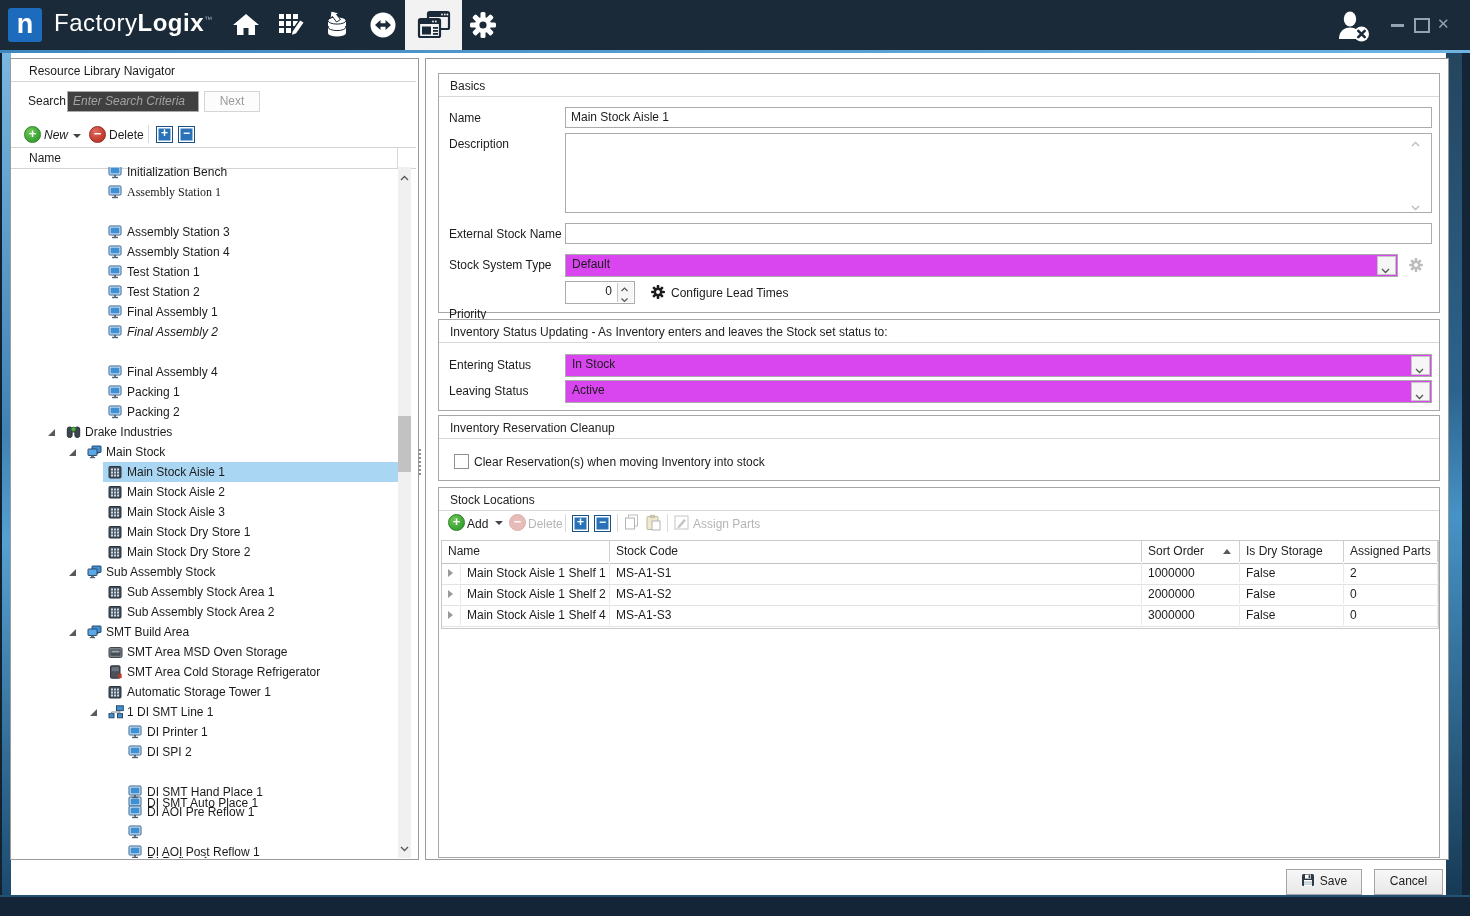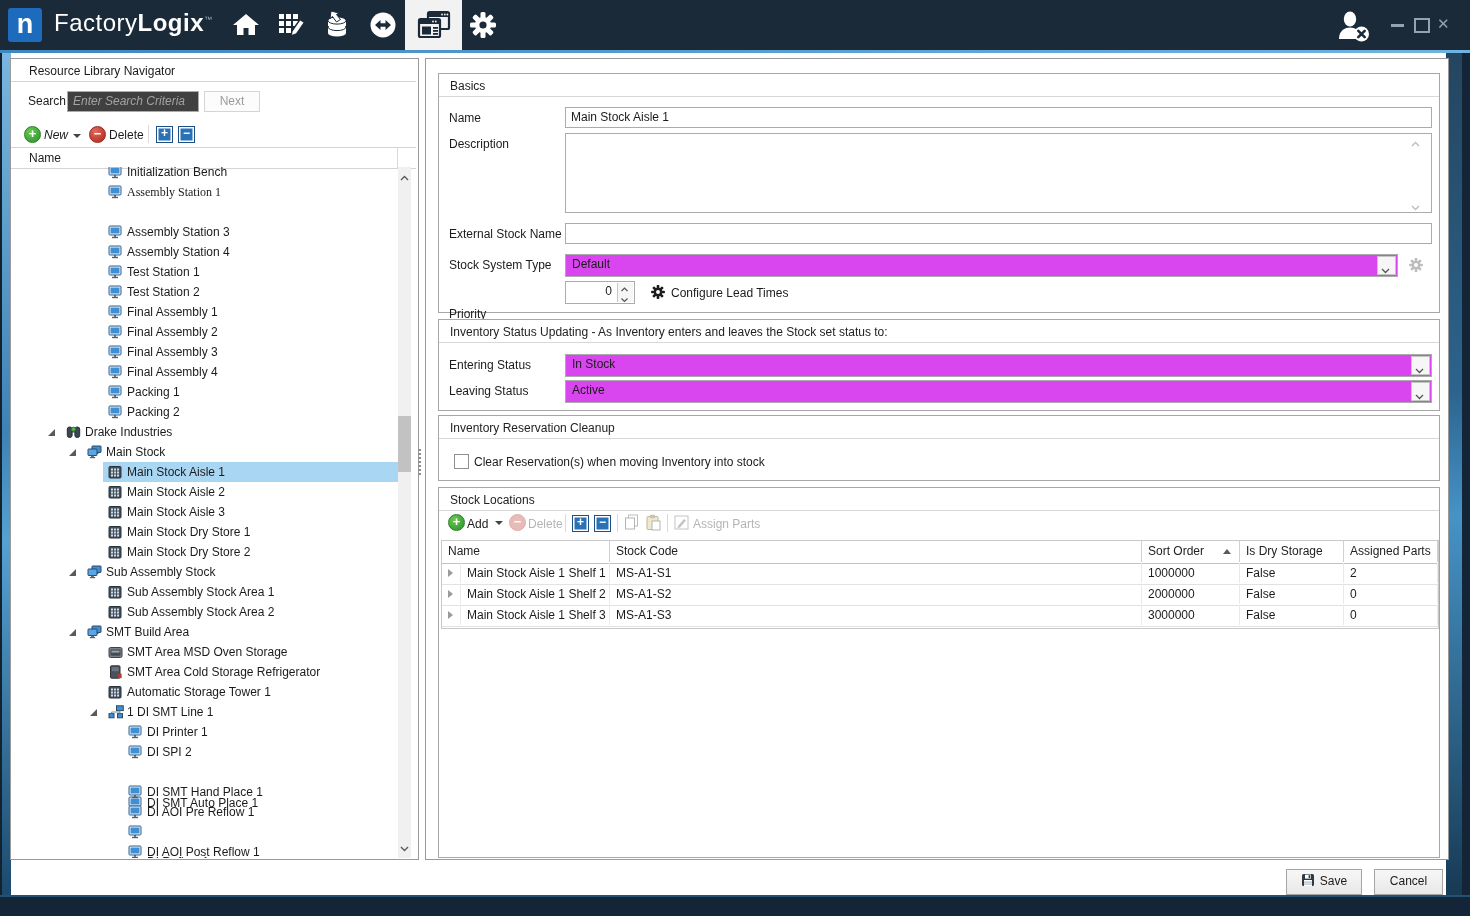--- a/index.html
+++ b/index.html
@@ -283,30 +283,21 @@
             </svg></span>
           <span class="lab" style="left: 115px;">Final Assembly 1</span>
         </div>
         <div class="trow" style="top: 155px;">
           <span class="icon" style="left: 96px;"><svg width="14" height="14" viewBox="0 0 14 14">
               <rect x="1" y="1" width="12" height="9" rx="1" fill="#d7e9f8" stroke="#35618c"></rect>
               <rect x="2.6" y="2.6" width="8.8" height="5.8" fill="#3f8fd4"></rect>
               <rect x="6" y="10" width="2" height="1.8" fill="#54606b"></rect>
               <rect x="4" y="11.8" width="6" height="1.4" fill="#54606b"></rect>
             </svg></span>
-          <span class="lab" style="left: 115px;">Final Assembly 2</span>
-        </div>
-        <div class="trow" style="top: 175px;">
-          <span class="icon" style="left: 96px;"><svg width="14" height="14" viewBox="0 0 14 14">
-              <rect x="1" y="1" width="12" height="9" rx="1" fill="#d7e9f8" stroke="#35618c"></rect>
-              <rect x="2.6" y="2.6" width="8.8" height="5.8" fill="#3f8fd4"></rect>
-              <rect x="6" y="10" width="2" height="1.8" fill="#54606b"></rect>
-              <rect x="4" y="11.8" width="6" height="1.4" fill="#54606b"></rect>
-            </svg></span>
-          <span class="lab" style="left: 115px;">Final Assembly 3</span>
+          <span class="lab" style="left: 115px; font-style: italic;">Final Assembly 2</span>
         </div>
         <div class="trow" style="top: 195px;">
           <span class="icon" style="left: 96px;"><svg width="14" height="14" viewBox="0 0 14 14">
               <rect x="1" y="1" width="12" height="9" rx="1" fill="#d7e9f8" stroke="#35618c"></rect>
               <rect x="2.6" y="2.6" width="8.8" height="5.8" fill="#3f8fd4"></rect>
               <rect x="6" y="10" width="2" height="1.8" fill="#54606b"></rect>
               <rect x="4" y="11.8" width="6" height="1.4" fill="#54606b"></rect>
             </svg></span>
           <span class="lab" style="left: 115px;">Final Assembly 4</span>
         </div>
@@ -777,21 +768,21 @@
             <div class="tbcell" style="left: 19px; width: 142px;">Main Stock Aisle 1 Shelf 2</div>
             <div class="tbcell" style="left: 168px; width: 525px;">MS-A1-S2</div>
             <div class="tbcell" style="left: 700px; width: 91px;">2000000</div>
             <div class="tbcell" style="left: 798px; width: 97px;">False</div>
             <div class="tbcell" style="left: 902px; width: 87px;">0</div>
           </div>
           <div class="tbrow" style="top: 64px;">
             <div class="tbcell" style="left: 0px; width: 12px;">
               <span class="rexp" style="left: 6px;"></span>
             </div>
-            <div class="tbcell" style="left: 19px; width: 142px;">Main Stock Aisle 1 Shelf 3</div>
+            <div class="tbcell" style="left: 19px; width: 142px;">Main Stock Aisle 1 Shelf 4</div>
             <div class="tbcell" style="left: 168px; width: 525px;">MS-A1-S3</div>
             <div class="tbcell" style="left: 700px; width: 91px;">3000000</div>
             <div class="tbcell" style="left: 798px; width: 97px;">False</div>
             <div class="tbcell" style="left: 902px; width: 87px;">0</div>
           </div>
         </div>
     </div>
   </div>
 
   <div class="footerbtn" style="left:1286px;top:869px;width:74px;">

